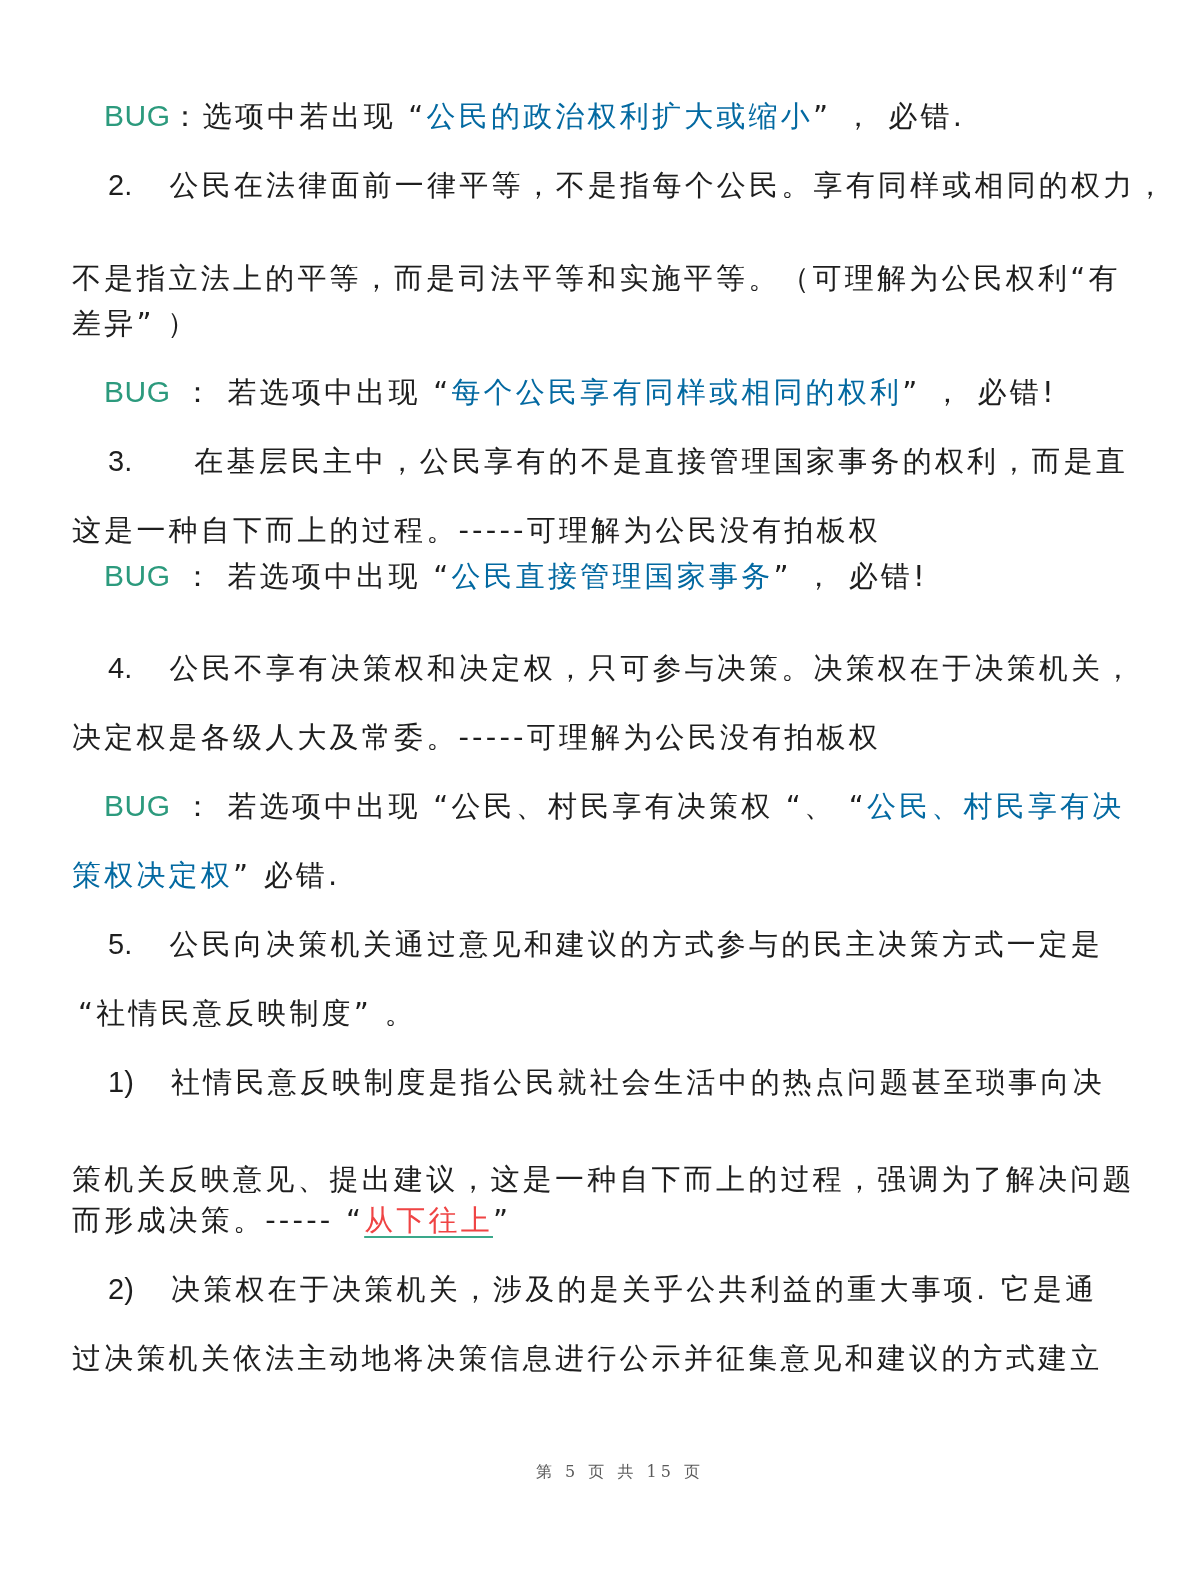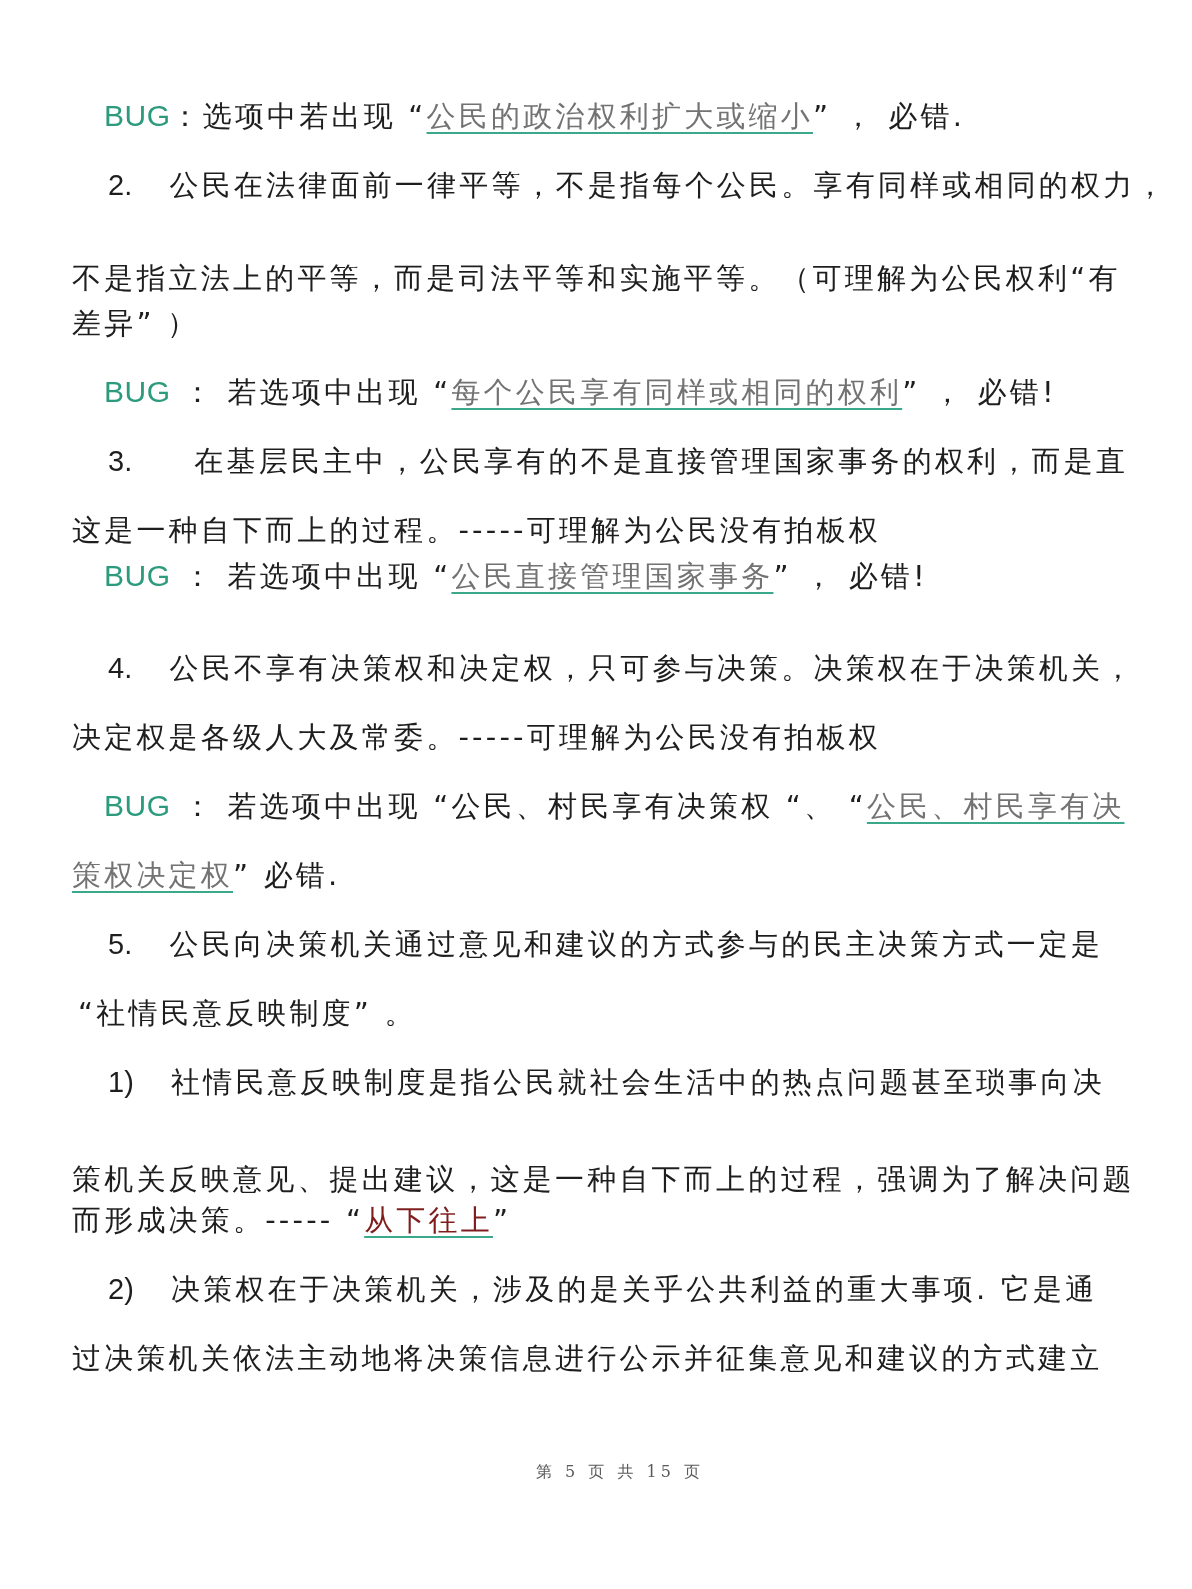--- a/index.html
+++ b/index.html
@@ -34,28 +34,27 @@
   }
   .indent { left: 104px; }
   .num-indent { left: 108px; }
   .bug {
     color: #2c9a7d;
     font-family: "Liberation Sans", "DejaVu Sans", sans-serif;
     letter-spacing: 0.5px;
     font-size: 30px;
   }
   .hl {
-    color: #737373;
-    text-decoration: underline;
+    color: #0369a1;
     text-decoration-color: #3aa88a;
     text-underline-offset: 6px;
     text-decoration-thickness: 2px;
   }
   .hl-plain {
-    color: #7f1d1d;
+    color: #ef4444;
     text-decoration: underline;
     text-decoration-color: #3aa88a;
     text-underline-offset: 6px;
     text-decoration-thickness: 2px;
   }
   .num {
     font-family: "Liberation Sans", "DejaVu Sans", sans-serif;
     letter-spacing: 0;
     display: inline-block;
   }

